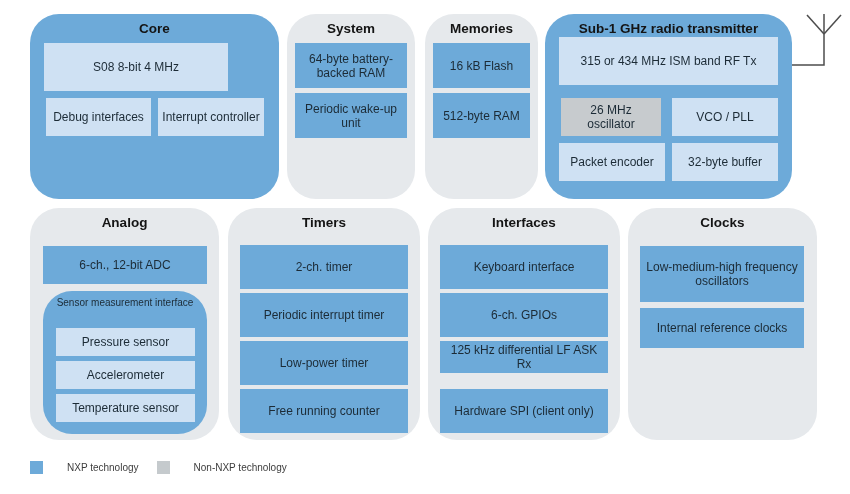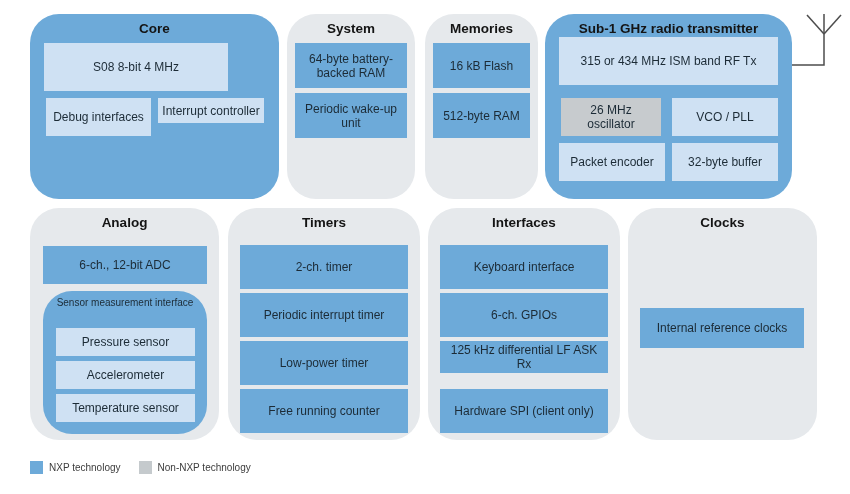--- a/index.html
+++ b/index.html
@@ -17,32 +17,32 @@
   .box.mblue{background:#6daad9;}
   .box.nonnxp{background:#c7cbce;}
   .sensor-label{position:absolute;left:0;top:5px;width:100%;text-align:center;
                 font-size:10px;line-height:14px;color:#1c2b36;}
   .antenna{position:absolute;left:780px;top:10px;width:70px;height:70px;}
   .legend{position:absolute;left:30px;top:460px;height:14px;display:flex;
           align-items:center;font-size:10px;color:#3d3d3d;}
   .legend .sw{width:13px;height:13px;display:inline-block;}
   .legend .sw.blue{background:#6daad9;}
   .legend .sw.gray{background:#c5cacd;}
-  .legend .lbl{margin-left:6px;margin-right:18px;white-space:nowrap;}
+  .legend .lbl{margin-left:24px;margin-right:18px;white-space:nowrap;}
 </style>
 </head>
 <body>
 
 <div class="canvas">
 
   <div class="blk blue" style="left:30px;top:14px;width:249px;height:185px">
     <div class="blk-title">Core</div>
     <div class="box light" style="left:14px;top:29px;width:184px;height:48px">S08 8-bit 4 MHz</div>
     <div class="box light" style="left:16px;top:84px;width:105px;height:38px">Debug interfaces</div>
-    <div class="box light" style="left:128px;top:84px;width:106px;height:25px">Interrupt controller</div>
+    <div class="box light" style="left:128px;top:84px;width:106px;height:38px">Interrupt controller</div>
   </div>
 
   <div class="blk gray" style="left:287px;top:14px;width:128px;height:185px">
     <div class="blk-title">System</div>
     <div class="box mblue" style="left:8px;top:29px;width:112px;height:45px">64-byte battery-backed RAM</div>
     <div class="box mblue" style="left:8px;top:79px;width:112px;height:45px">Periodic wake-up unit</div>
   </div>
 
   <div class="blk gray" style="left:425px;top:14px;width:113px;height:185px">
     <div class="blk-title">Memories</div>
@@ -87,20 +87,21 @@
   <div class="blk gray" style="left:428px;top:208px;width:192px;height:232px">
     <div class="blk-title">Interfaces</div>
     <div class="box mblue" style="left:12px;top:37px;width:168px;height:44px">Keyboard interface</div>
     <div class="box mblue" style="left:12px;top:85px;width:168px;height:44px">6-ch. GPIOs</div>
     <div class="box mblue" style="left:12px;top:133px;width:168px;height:32px">125 kHz differential LF ASK Rx</div>
     <div class="box mblue" style="left:12px;top:181px;width:168px;height:44px">Hardware SPI (client only)</div>
   </div>
 
   <div class="blk gray" style="left:628px;top:208px;width:189px;height:232px">
     <div class="blk-title">Clocks</div>
+    <div class="box mblue" style="left:12px;top:38px;width:164px;height:56px">Low-medium-high frequency oscillators</div>
     <div class="box mblue" style="left:12px;top:100px;width:164px;height:40px">Internal reference clocks</div>
   </div>
 
   <div class="legend">
     <span class="sw blue"></span>
     <span class="lbl">NXP technology</span>
     <span class="sw gray"></span>
     <span class="lbl">Non-NXP technology</span>
   </div>
 

